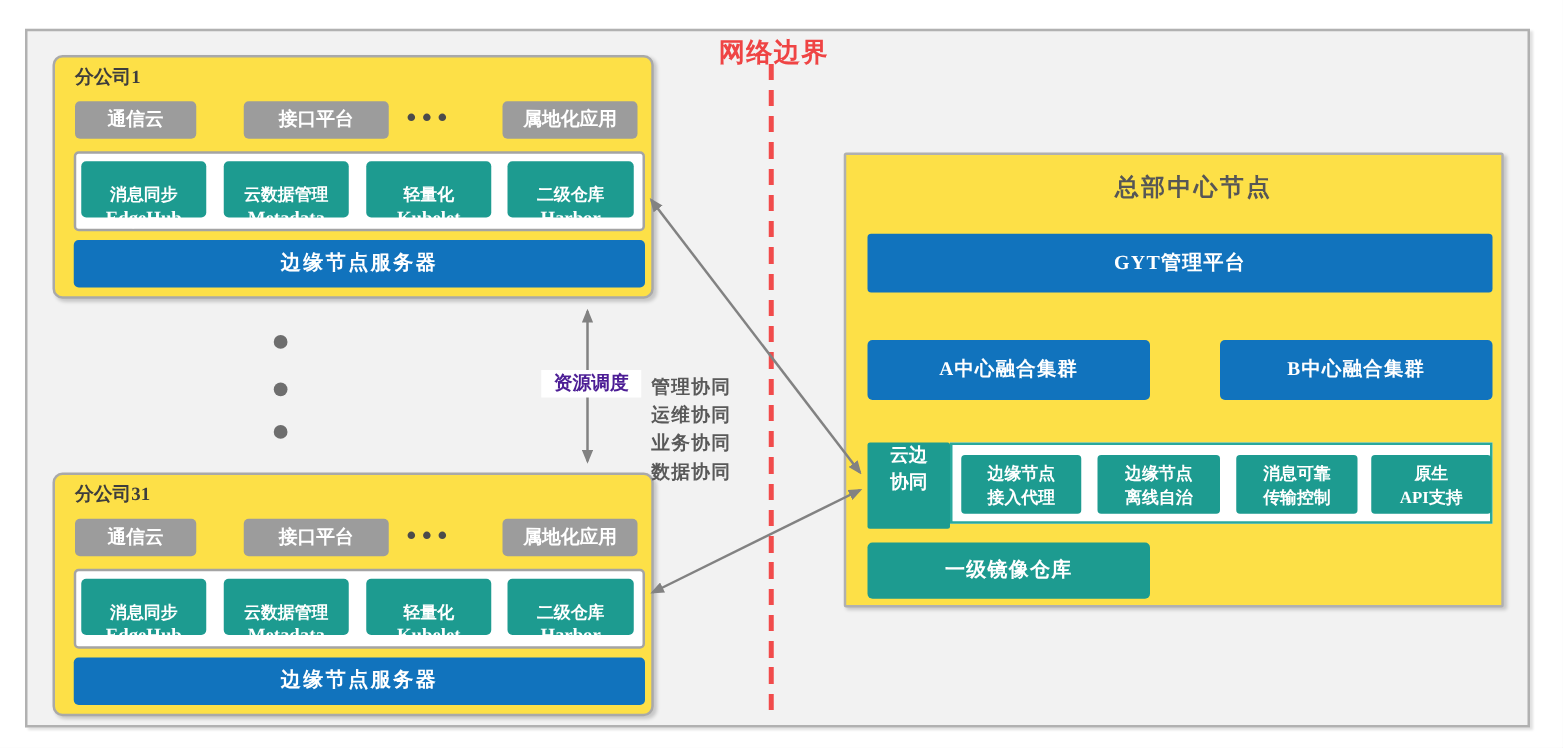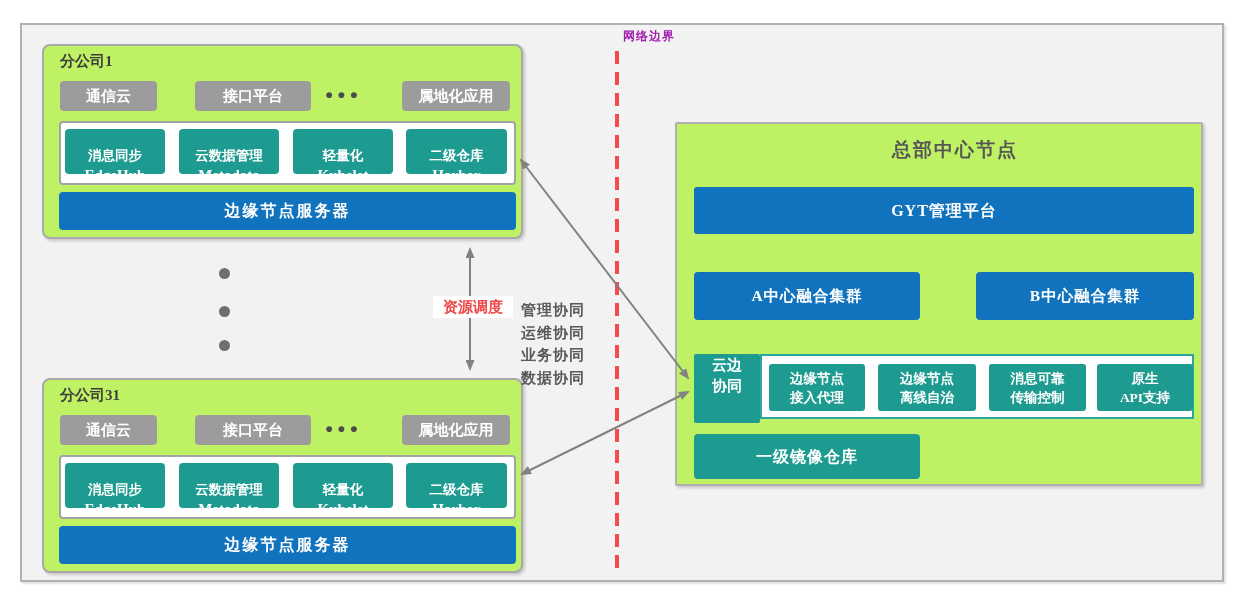--- a/index.html
+++ b/index.html
@@ -5,30 +5,30 @@
   * { margin:0; padding:0; box-sizing:border-box; }
   html,body { background:#ffffff; }
   body { font-family:"Liberation Sans", sans-serif; }
   .canvas { position:relative; width:1250px; height:598px; background:#ffffff; overflow:hidden; }
 
   .outer-box {
     position:absolute; left:20px; top:23px; width:1204px; height:559px;
     background:#f2f2f2; border:2px solid #b1b1b1; box-shadow:2px 2px 2px rgba(0,0,0,0.12);
   }
   .boundary-label {
-    position:absolute; left:575px; top:28px; width:100px; text-align:right;
-    font-size:12px; font-weight:700; color:#a21caf; letter-spacing:1px;
+    position:absolute; left:575px; top:28px; width:100px; text-align:left;
+    font-size:21px; font-weight:700; color:#ef4444; letter-spacing:1px;
   }
   .red-dash {
     position:absolute; left:615px; top:51px; width:4px; height:521px;
     background:repeating-linear-gradient(180deg,#f14b4b 0 13px,rgba(0,0,0,0) 13px 21px);
   }
 
   .panel {
-    position:absolute; background:#bef264; border:2px solid #a9a9a9;
+    position:absolute; background:#fde047; border:2px solid #a9a9a9;
     box-shadow:2px 2px 3px rgba(0,0,0,0.18);
   }
   .branch { left:42px; width:481px; height:195px; border-radius:8px; }
   .branch1 { top:44px; }
   .branch2 { top:378px;padding-left:19px; }
   .branch-title { position:absolute; left:16px; top:6px; font-size:15px; font-weight:700; color:#3d3d3d; font-family:"Liberation Serif", serif; }
   .gray-box {
     position:absolute; top:35px; height:30px; background:#9c9c9c; border-radius:4px;
     color:#ffffff; font-size:15px; font-weight:700; text-align:center; line-height:30px;
   }
@@ -59,21 +59,21 @@
     background:#1173bd; border-radius:4px; color:#ffffff;
     font-size:16px; font-weight:700; text-align:center; line-height:38px; letter-spacing:2px;
   }
 
   .dots-col { position:absolute; left:219px; }
   .v-dot { position:absolute; width:11px; height:11px; border-radius:50%; background:#6e6e6e; }
 
   .resource-label {
     position:absolute; left:433px; top:296px; width:80px; height:22px;
     background:#ffffff; text-align:center; font-size:15px; font-weight:700;
-    color:#ef4444; line-height:22px; z-index:6;
+    color:#4c1d95; line-height:22px; z-index:6;
   }
   .collab-text { position:absolute; left:521px; top:299px; z-index:6; }
   .collab-text div { font-size:15px; font-weight:700; color:#595959; line-height:22.5px; letter-spacing:1px; }
 
   .hq { left:675px; top:122px; width:528px; height:364px; border-radius:2px; border:2px solid #b0b0b0; }
   .hq-title {
     position:absolute; left:16px; top:13px; width:100%; text-align:center;
     font-size:19px; font-weight:700; color:#565656; letter-spacing:2px;
   }
   .gyt-bar {

